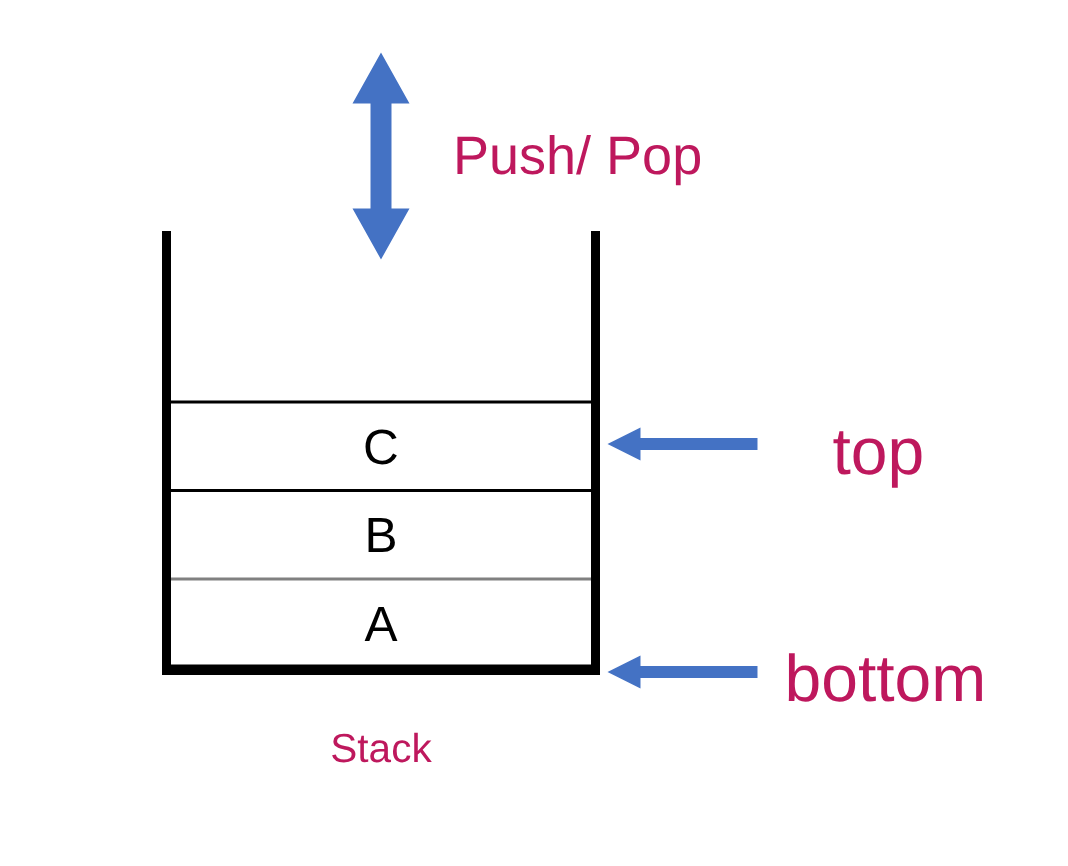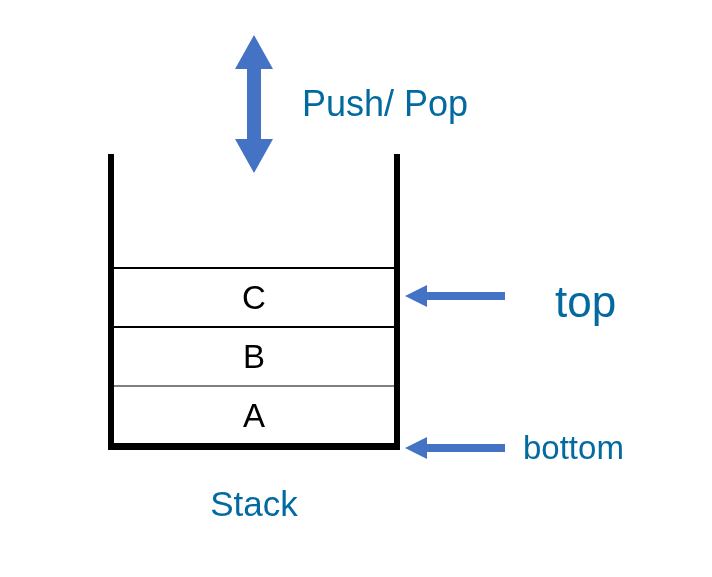--- a/index.html
+++ b/index.html
@@ -65,29 +65,29 @@
     position: absolute;
     width: 104px;
     height: 30px;
   }
   #top-arrow    { left: 403px; top: 281px; }
   #bottom-arrow { left: 403px; top: 433px; }
 
   
   .text-label {
     position: absolute;
-    color: #0369a1;
+    color: #be185d;
     line-height: 1;
     white-space: nowrap;
   }
   #push-pop-label { left: 302px; top: 86px;  font-size: 36px; }
   #top-label      { left: 555px; top: 280px; font-size: 44px; }
-  #bottom-label   { left: 523px; top: 431px; font-size: 33px; }
+  #bottom-label   { left: 523px; top: 431px; font-size: 44px; }
   #stack-caption  { left: 114px; top: 486px; width: 280px;
-                    text-align: center; font-size: 35px; }
+                    text-align: center; font-size: 27px; }
 </style>
 </head>
 <body>
 
 <div id="canvas">
 
   <div class="wall" id="left-wall"></div>
   <div class="wall" id="right-wall"></div>
   <div class="wall" id="bottom-wall"></div>
 

